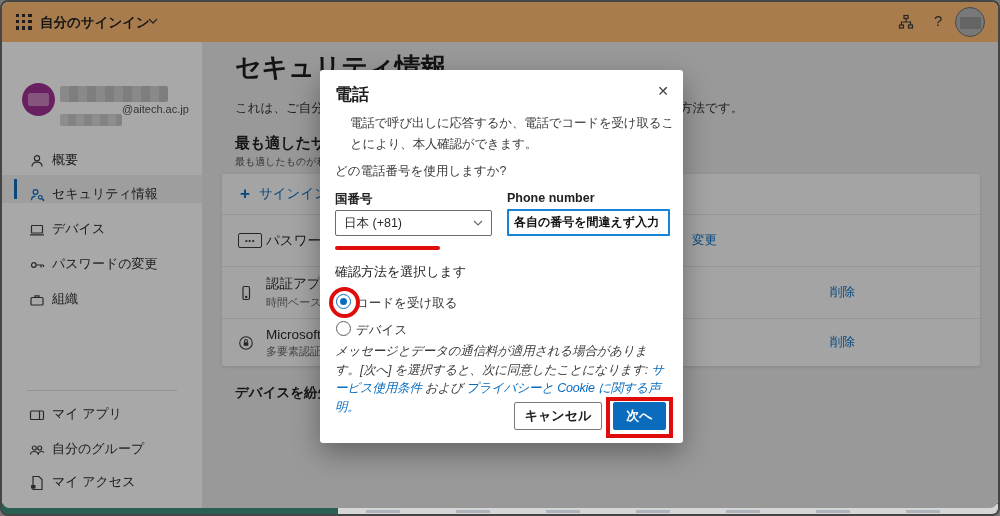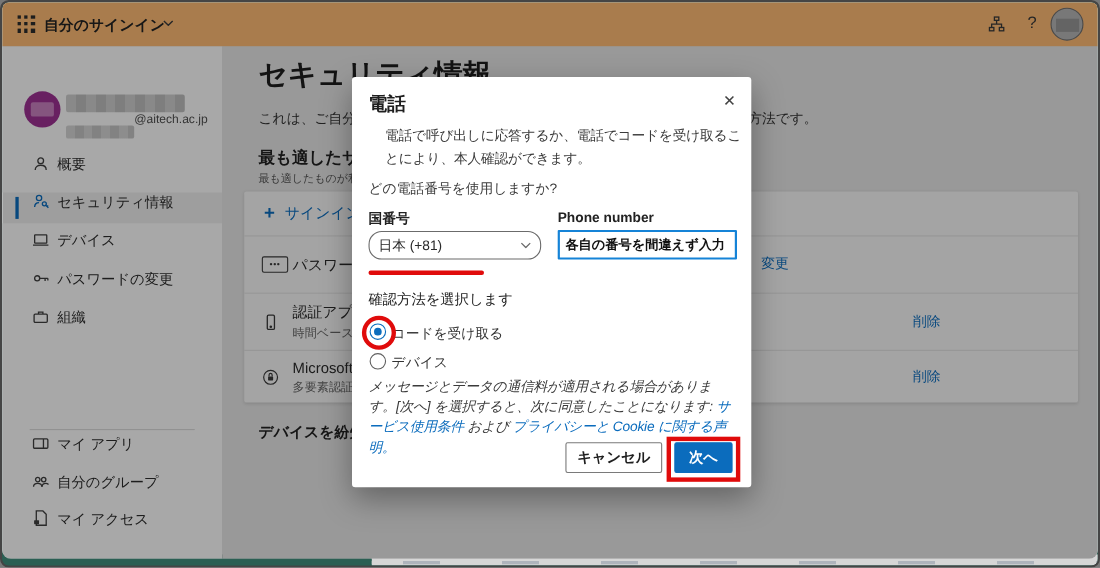--- a/index.html
+++ b/index.html
@@ -24,21 +24,21 @@
 
   
   .sidebar { position:absolute; left:0; top:40px; width:200px; bottom:0; background:#fbfbfb; z-index:1; }
   .avatar { position:absolute; left:20px; top:41px; width:33px; height:33px; border-radius:50%; background:#9b3191; overflow:hidden; }
   .avatar i { position:absolute; left:6px; top:10px; width:21px; height:13px; background:#c77fbe; border-radius:2px; display:block; }
   .blur1 { position:absolute; left:58px; top:44px; width:108px; height:16px; border-radius:2px;
     background:repeating-linear-gradient(90deg,#cdcdcd 0 9px,#bdbdbd 9px 18px); }
   .blur2 { position:absolute; left:58px; top:72px; width:62px; height:12px; border-radius:2px;
     background:repeating-linear-gradient(90deg,#d2d2d2 0 8px,#c2c2c2 8px 16px); }
   .sb-email { position:absolute; left:100px; top:61px; font-size:11px; color:#4f4f4f;margin-left:20px; }
-  .sb-item { position:absolute; left:0; width:200px; height:28px; display:flex; align-items:flex-start; cursor:pointer; }
+  .sb-item { position:absolute; left:0; width:200px; height:28px; display:flex; align-items:flex-end; cursor:pointer; }
   .sb-item .ic { margin-left:27px; width:16px; height:16px; flex:none; }
   .sb-item .lb { margin-left:7px; font-size:13px; color:#2c2c2c; white-space:nowrap; }
   .sb-item.sel { background:#ececec; }
   .sb-item.sel::before { content:""; position:absolute; left:12px; top:4px; width:3px; height:20px; background:#0b6cbd; }
   .si0{top:99px}.si1{top:133px}.si2{top:168px}.si3{top:203px}.si4{top:238px}.si5{top:272px}.si6{top:306px}
   .sb-divider { position:absolute; left:25px; top:348px; width:150px; height:1px; background:#d8d8d8; }
   .si7{top:353px}.si8{top:388px}.si9{top:421px}
 
   
   .content { position:absolute; left:200px; top:40px; right:0; bottom:0; background:#e4e4e4; z-index:1; }
@@ -66,21 +66,21 @@
   .dim { position:absolute; inset:0; background:rgba(0,0,0,.33); z-index:40; }
 
   
   .modal { position:absolute; left:318px; top:68px; width:363px; height:373px; background:#fff; border-radius:3px; box-shadow:0 10px 28px rgba(0,0,0,.35); z-index:50; }
   .m-title { position:absolute; left:15px; top:13px; font-size:17px; font-weight:bold; color:#1f1f1f; }
   .m-close { position:absolute; right:14px; top:14px; font-size:14px; color:#424242; cursor:pointer; line-height:1; }
   .m-desc { position:absolute; left:30px; top:43px; width:333px; font-size:12.5px; line-height:21px; color:#3b3b3b; letter-spacing:-.2px; }
   .m-question { position:absolute; left:15px; top:93px; font-size:12.5px; color:#3b3b3b; }
   .m-label { position:absolute; top:121px; font-size:12.5px; font-weight:bold; color:#222; }
   .lab-country { left:15px; } .lab-phone { left:187px; font-weight:600; }
-  .m-select { position:absolute; left:15px; top:140px; width:157px; height:26px; border:1px solid #6b6b6b; border-radius:12px; background:#fff; display:flex; align-items:center; padding:0 8px; cursor:pointer; }
+  .m-select { position:absolute; left:15px; top:140px; width:157px; height:26px; border:1px solid #6b6b6b; border-radius:2px; background:#fff; display:flex; align-items:center; padding:0 8px; cursor:pointer; }
   .m-select .sv { flex:1; font-size:12.5px; color:#2a2a2a; white-space:nowrap; }
   .phone-input { position:absolute; left:187px; top:139px; width:163px; height:27px; border:2px solid #1583d7; border-radius:1px; font-size:12px; font-weight:bold; color:#111; padding:0 5px; font-family:"Liberation Sans","DejaVu Sans",sans-serif; }
   .m-method { position:absolute; left:15px; top:193px; font-size:13px; font-weight:normal; color:#222; }
   .radio { position:absolute; width:15px; height:15px; border-radius:50%; background:#fff; }
   .radio.on { left:16px; top:224px; border:1.5px solid #0b6cbd; }
   .radio.on i { position:absolute; left:2.5px; top:2.5px; width:7px; height:7px; border-radius:50%; background:#0b6cbd; display:block; }
   .radio.off { left:16px; top:251px; border:1.5px solid #5f5f5f; }
   .opt-label { position:absolute; left:36px; font-size:12.5px; color:#333; cursor:pointer; }
   .opt1 { top:225px; } .opt2 { top:252px; }
   .m-disc { position:absolute; left:15px; top:272px; width:335px; font-size:12.5px; line-height:18.5px; color:#3b3b3b; letter-spacing:-.2px;font-style:italic; }

